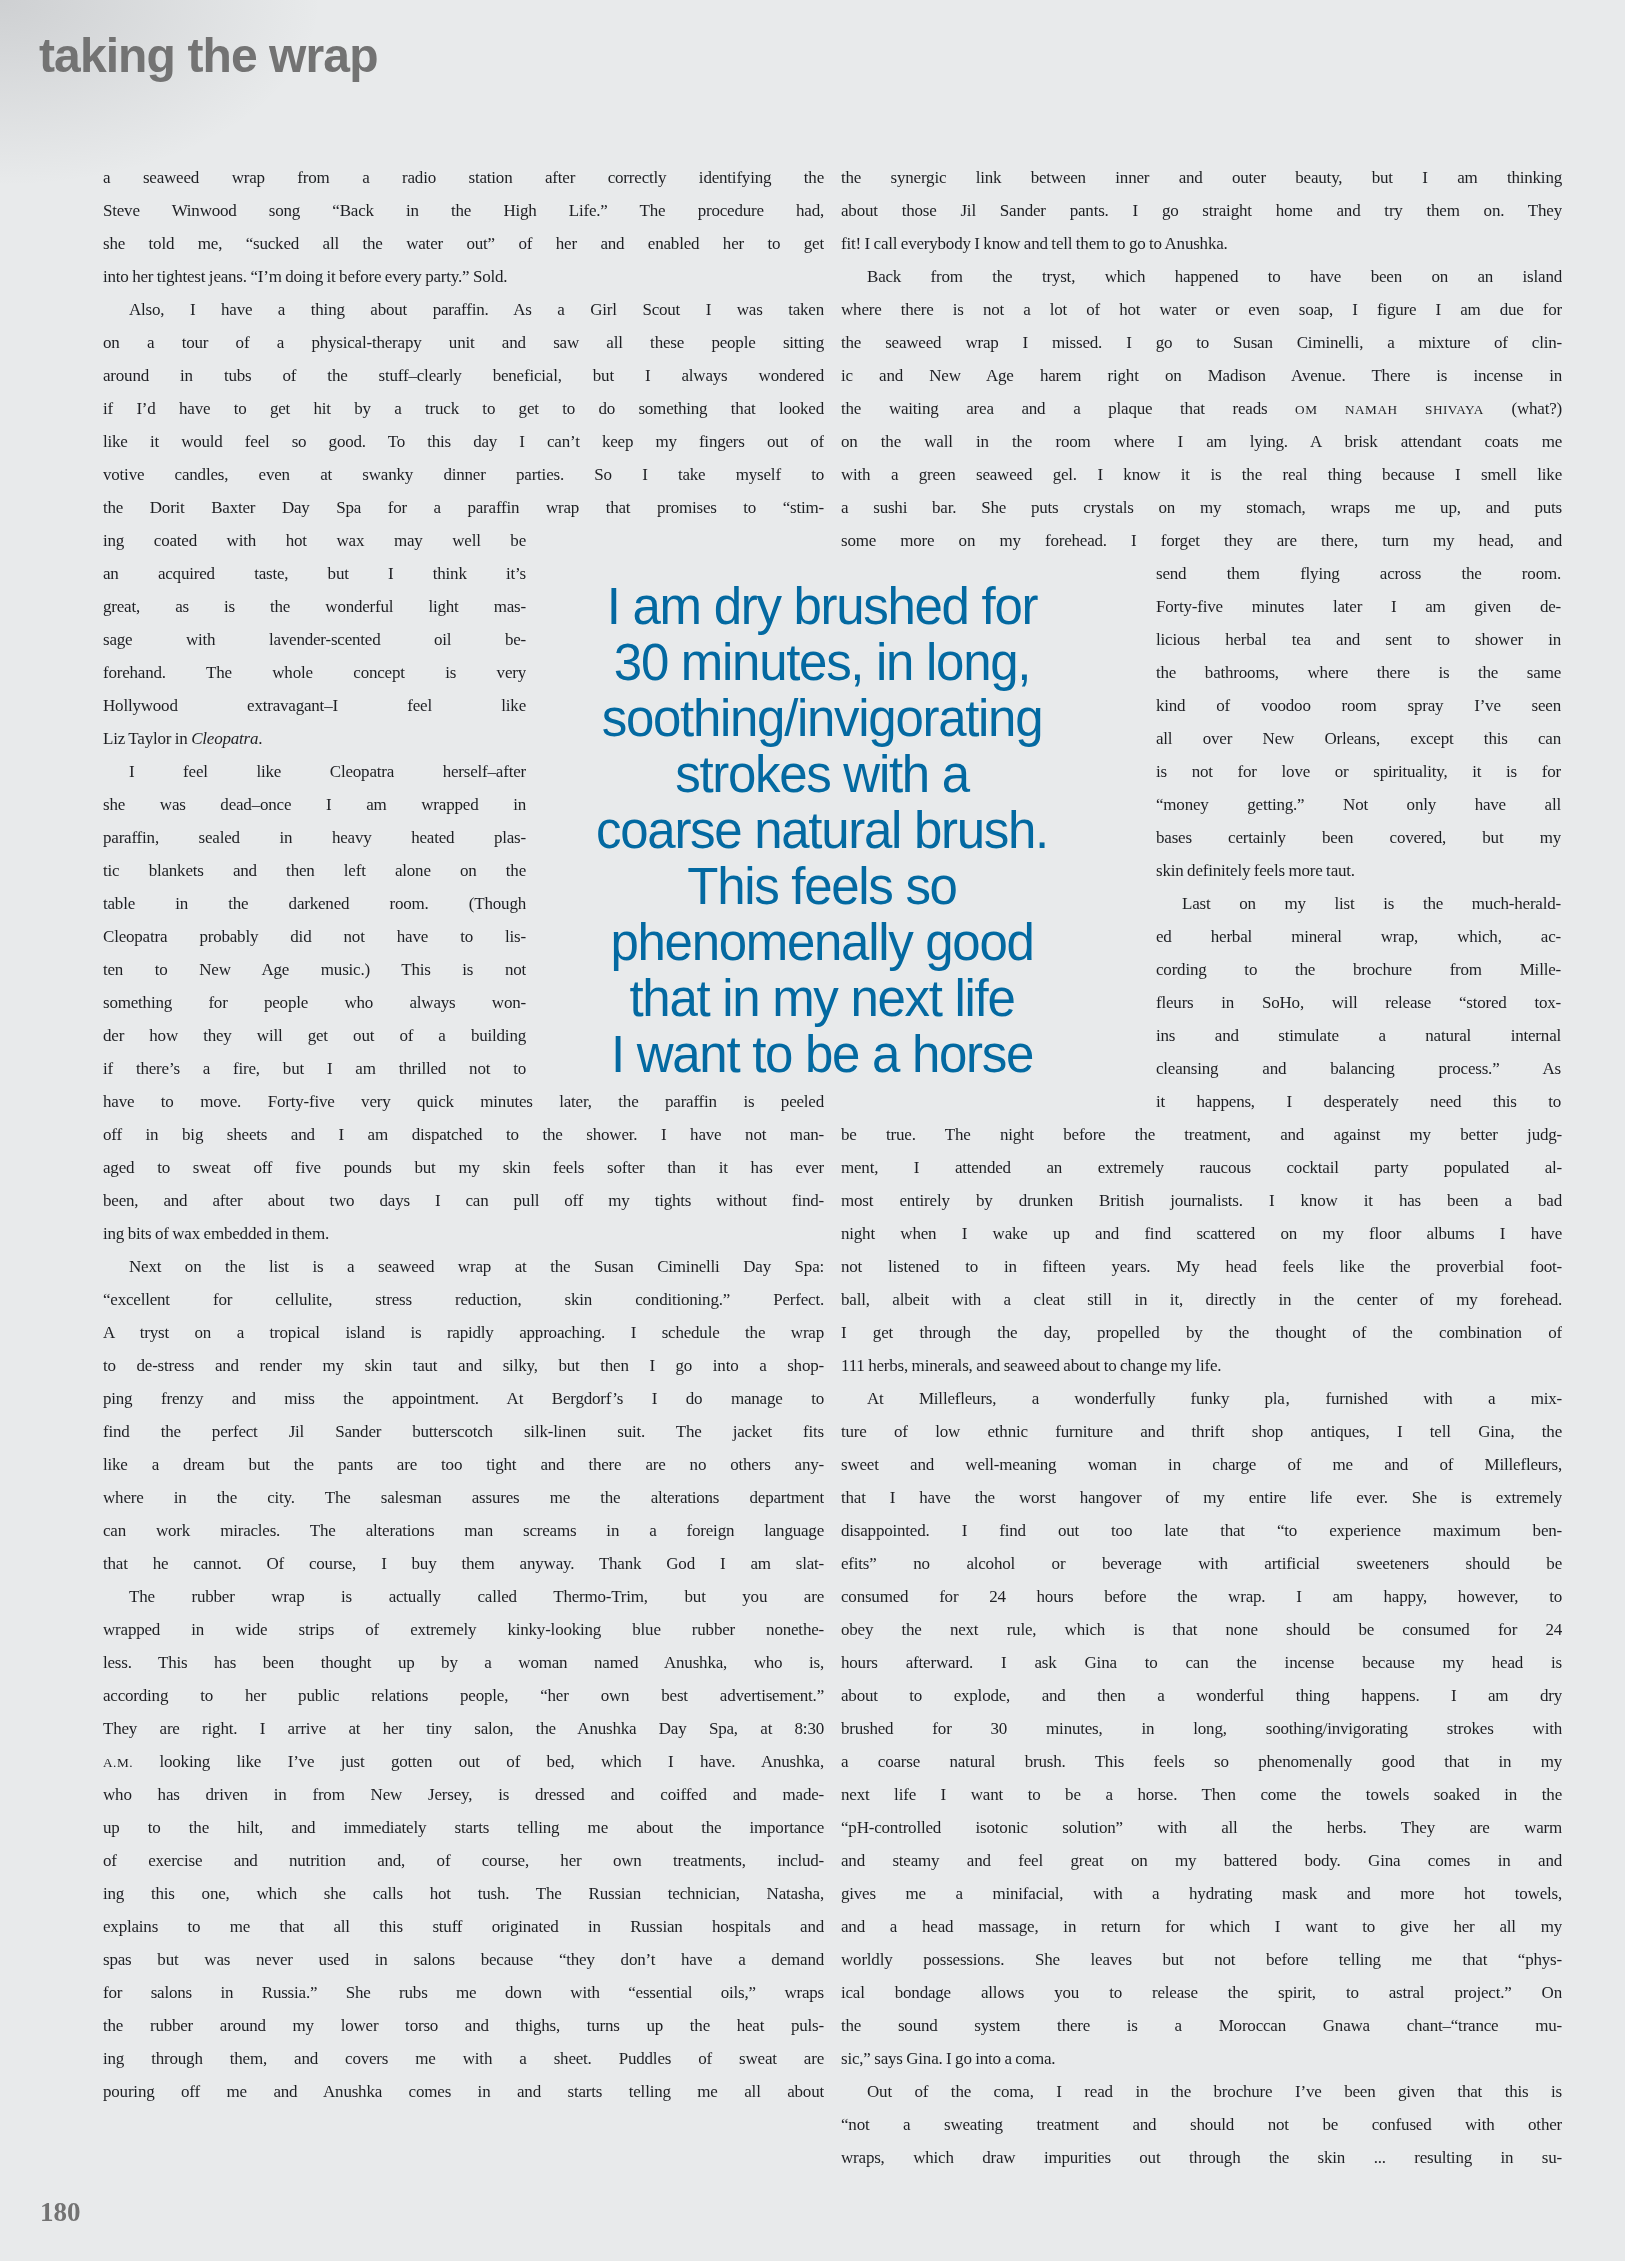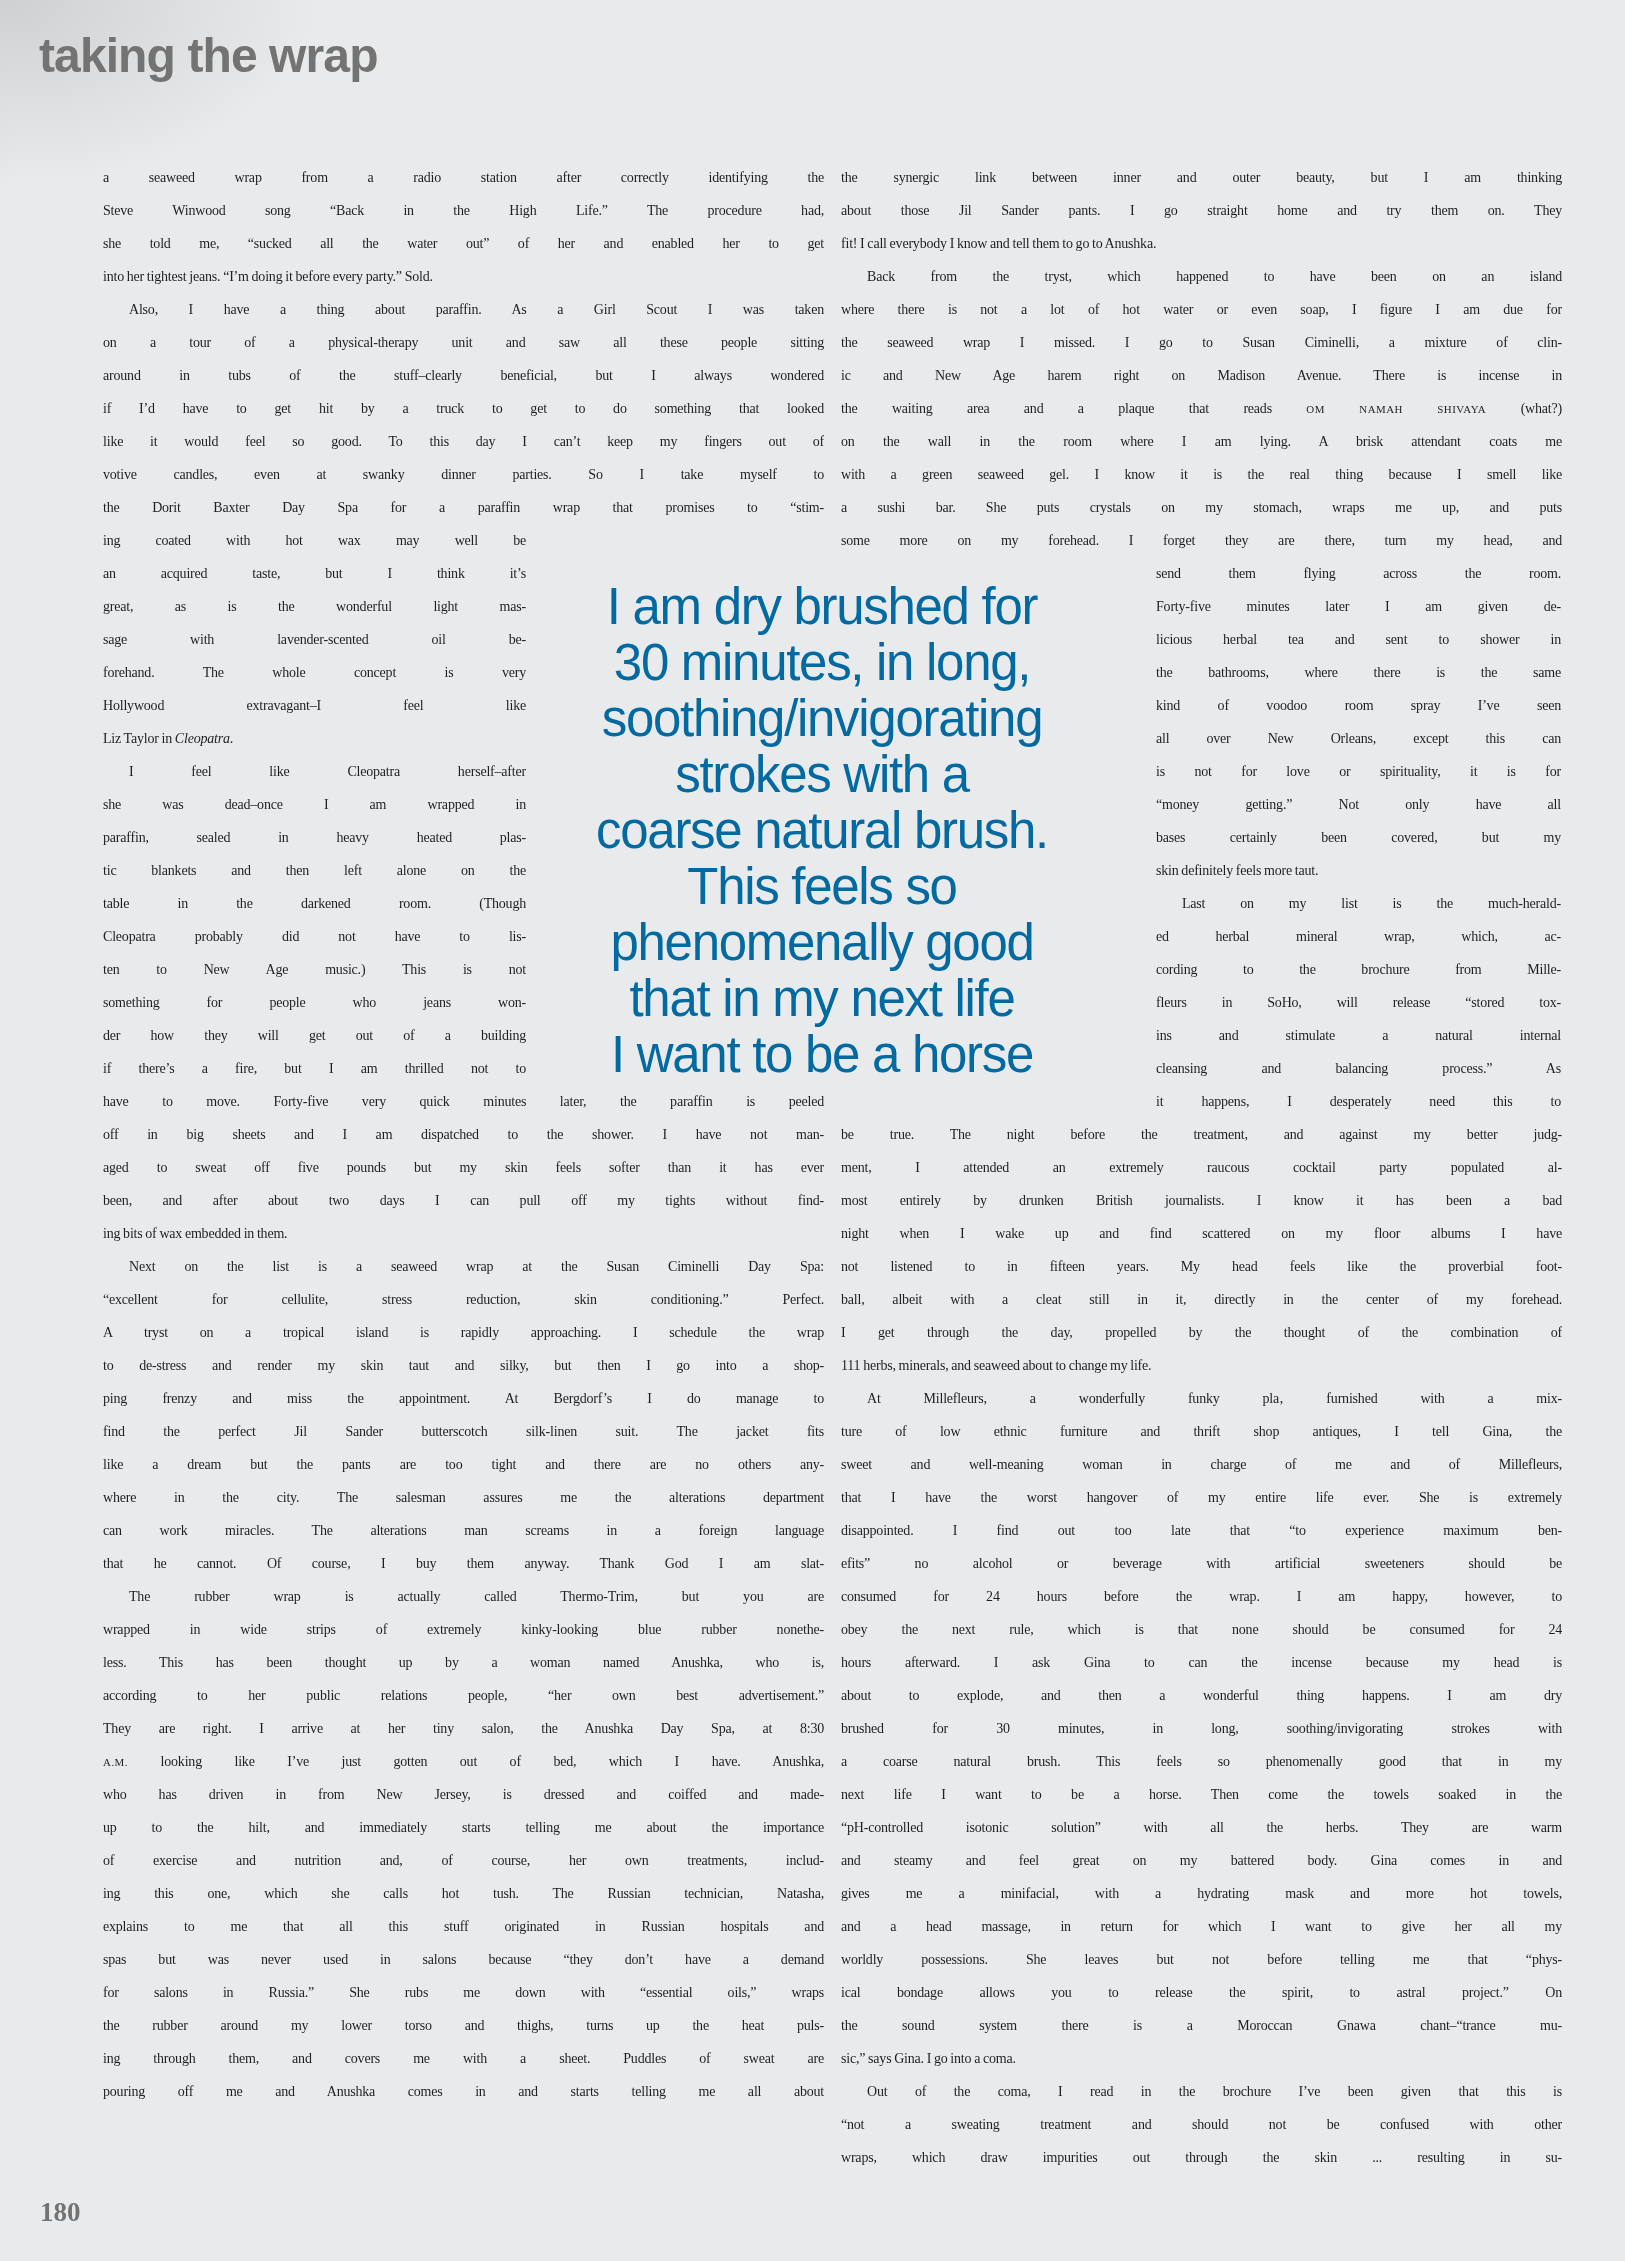--- a/index.html
+++ b/index.html
@@ -20,21 +20,21 @@
     position:absolute;left:39px;top:27.5px;
     font-family:"Liberation Sans", sans-serif;
     font-weight:bold;
     font-size:48px;
     letter-spacing:-0.9px;
     color:#737373;
     text-align:right;
   }
   .col{
     position:absolute;top:161px;width:721px;
-    font-size:14px;
+    font-size:17px;
     line-height:33px;
     letter-spacing:-0.2px;
     word-spacing:-0.5px;
     color:#1e1f23;
   }
   .col-left{left:103px;}
   .col-right{left:841px;}
   .sec{width:100%;}
   .sec.narrow-left{width:423px;}
   .sec.narrow-right{width:405px;margin-left:315px;}
@@ -96,21 +96,21 @@
         <div class="line">forehand. The whole concept is very</div>
         <div class="line">Hollywood extravagant–I feel like</div>
         <div class="line pend">Liz Taylor in <i>Cleopatra</i>.</div>
         <div class="line ind">I feel like Cleopatra herself–after</div>
         <div class="line">she was dead–once I am wrapped in</div>
         <div class="line">paraffin, sealed in heavy heated plas-</div>
         <div class="line">tic blankets and then left alone on the</div>
         <div class="line">table in the darkened room. (Though</div>
         <div class="line">Cleopatra probably did not have to lis-</div>
         <div class="line">ten to New Age music.) This is not</div>
-        <div class="line">something for people who jeans won-</div>
+        <div class="line">something for people who always won-</div>
         <div class="line">der how they will get out of a building</div>
         <div class="line">if there’s a fire, but I am thrilled not to</div>
       </div>
       <div class="sec full">
         <div class="line">have to move. Forty-five very quick minutes later, the paraffin is peeled</div>
         <div class="line">off in big sheets and I am dispatched to the shower. I have not man-</div>
         <div class="line">aged to sweat off five pounds but my skin feels softer than it has ever</div>
         <div class="line">been, and after about two days I can pull off my tights without find-</div>
         <div class="line pend">ing bits of wax embedded in them.</div>
         <div class="line ind">Next on the list is a seaweed wrap at the Susan Ciminelli Day Spa:</div>

